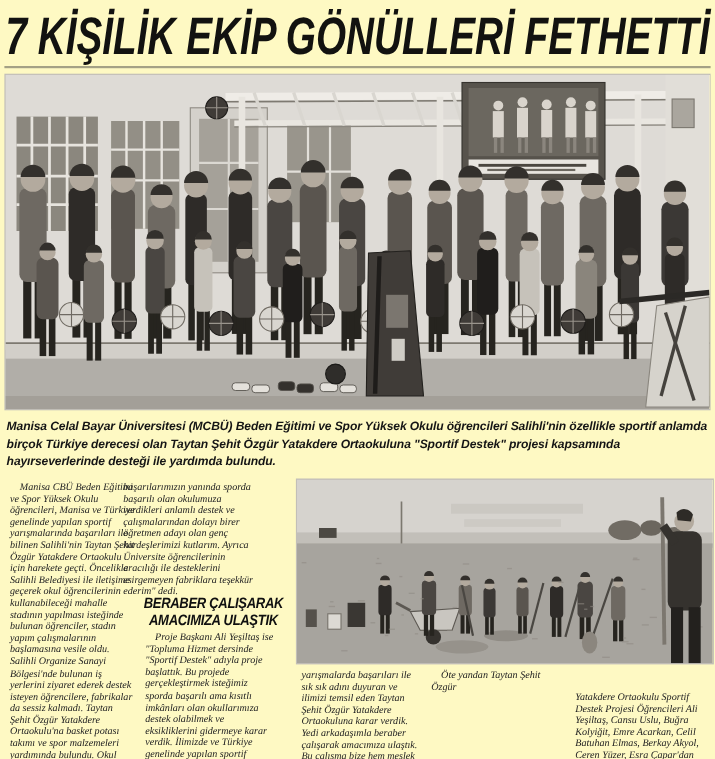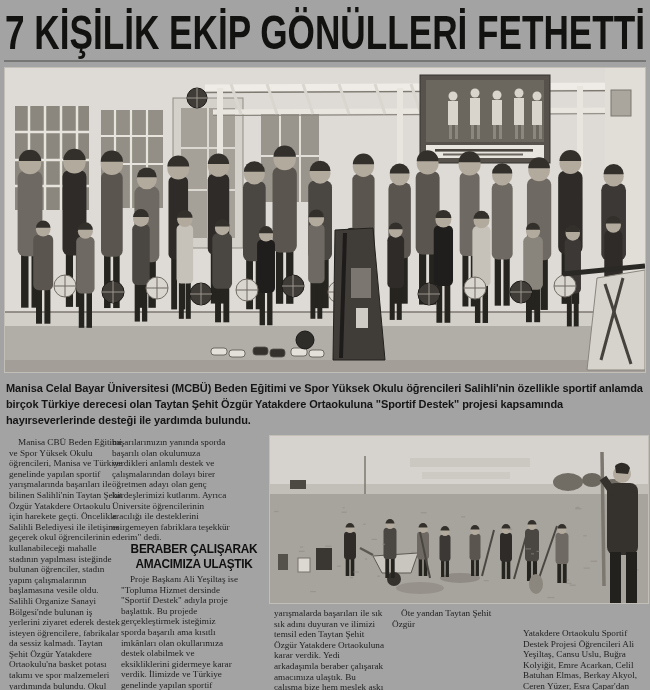--- a/index.html
+++ b/index.html
@@ -15,30 +15,30 @@
            font-family:"Liberation Sans",sans-serif;font-weight:bold;
            font-size:11px;line-height:16.2px;color:#151515;letter-spacing:-.1px;}
   .col{position:absolute;font-size:9.2px;line-height:10.6px;color:#232323;}
   .col p{margin:0;}
   .c1{left:9px;top:437px;width:114px;text-indent:9px;}
   .c2a{left:112px;top:437px;width:120px;}
   .sechead{position:absolute;left:116px;top:541px;width:156px;text-align:center;
            font-family:"Liberation Sans",sans-serif;font-weight:bold;font-size:12.6px;
            line-height:14px;color:#101010;letter-spacing:-.3px;
            transform:scale(.94,1.08);transform-origin:50% 0;}
-  .c2b{left:121px;top:574px;width:120px;text-indent:9px;}
+  .c2b{left:132px;top:574px;width:120px;text-indent:9px;}
   .c3{left:274px;top:608px;width:110px;}
   .c4{left:392px;top:608px;width:120px;}
   .c4 .p2{text-indent:9px;}
   .caption{left:523px;top:580px;width:125px;margin-top:48px;}
 </style>
 </head>
 <body>
 
-<div id="page" style="background: #a3a3a3;">
+<div id="page" style="background: #fef9c3; font-style: italic;">
 
   <div class="headline">
     <svg width="646" height="56" viewBox="0 0 646 56">
       <text x="3" y="46" textLength="640" lengthAdjust="spacingAndGlyphs" font-family="Liberation Sans, sans-serif" font-weight="bold" font-size="48" fill="#121210">7 KİŞİLİK EKİP GÖNÜLLERİ FETHETTİ</text>
     </svg>
   </div>
   <div class="hrule"></div>
 
   <figure id="photo-main" class="photo">
     <svg viewBox="0 0 640 304" width="640" height="304">

